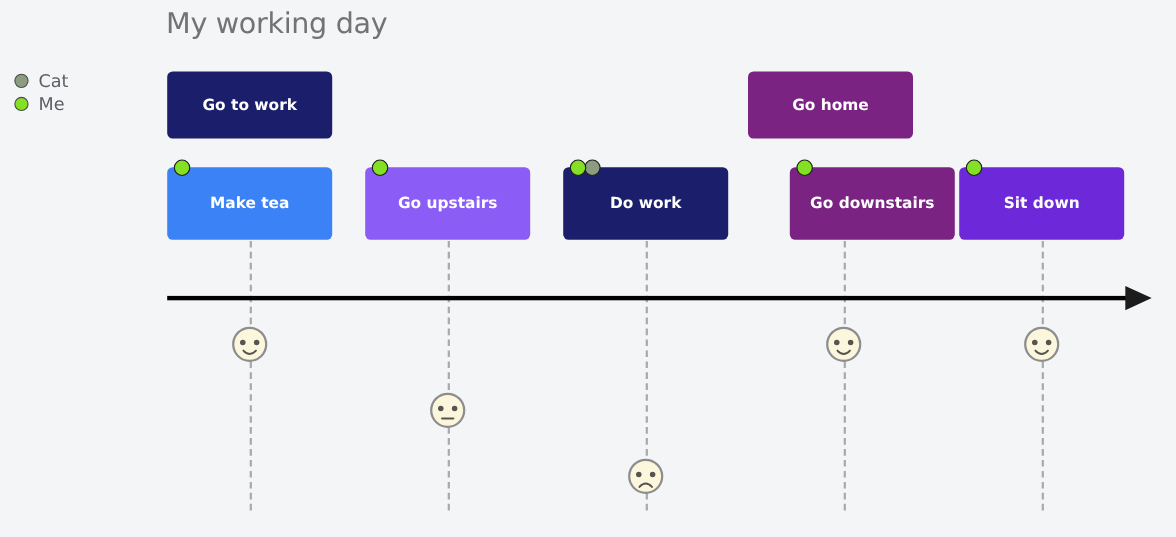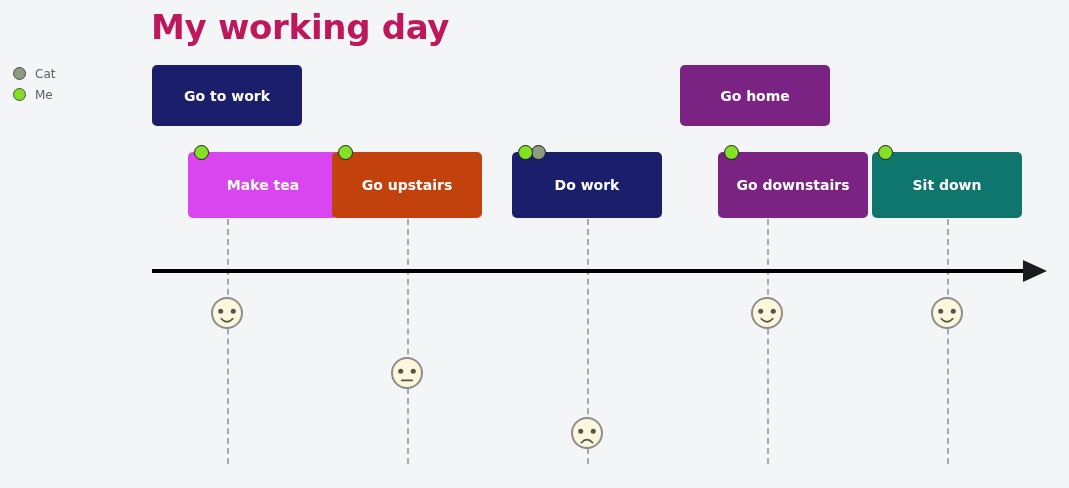--- a/index.html
+++ b/index.html
@@ -18,23 +18,23 @@
     position: relative;
     width: 1069px;
     height: 488px;
   }
 
   
   #page-title {
     position: absolute;
     left: 151px;
     top: 7px;
-    font-size: 34px;
-    font-weight: bold;
-    color: #be185d;
+    font-size: 26px;
+    font-weight: normal;
+    color: #737373;
     letter-spacing: -0.3px;
     white-space: nowrap;
   }
 
   
   #legend {
     position: absolute;
     left: 13px;
     top: 63px;
   }
@@ -46,21 +46,21 @@
   .legend-dot {
     width: 13px;
     height: 13px;
     border-radius: 50%;
     border: 1px solid #4b4b4b;
     box-sizing: border-box;
     flex: 0 0 auto;
   }
   .legend-label {
     margin-left: 9px;
-    font-size: 12px;
+    font-size: 16px;
     color: #5d5d66;
     white-space: nowrap;
   }
 
   
   .tick-line {
     position: absolute;
     width: 0;
     border-left: 2px dashed #a8a9ad;
     top: 219px;
@@ -167,38 +167,38 @@
 
   <div id="boxes-top">
       <div class="task-box" style="left: 152px; top: 65px; background: rgb(27, 31, 107);">
         <div class="task-label">Go to work</div>
       </div>
       <div class="task-box" style="left: 680px; top: 65px; background: rgb(123, 35, 130);">
         <div class="task-label">Go home</div>
       </div>
     </div>
   <div id="boxes-bottom">
-      <div class="task-box row2" style="left: 152px; top: 152px; background: #d946ef; margin-left: 36px;">
+      <div class="task-box row2" style="left: 152px; top: 152px; background: #3b82f6;">
         <div class="task-label">Make tea</div>
         <span class="box-dot" style="background: rgb(132, 224, 36); left: 6px; top: -7px; z-index: 10;"></span>
       </div>
-      <div class="task-box row2" style="left: 332px; top: 152px; background: #c2410c;">
+      <div class="task-box row2" style="left: 332px; top: 152px; background: #8b5cf6;">
         <div class="task-label">Go upstairs</div>
         <span class="box-dot" style="background: rgb(132, 224, 36); left: 6px; top: -7px; z-index: 10;"></span>
       </div>
       <div class="task-box row2" style="left: 512px; top: 152px; background: rgb(27, 31, 107);">
         <div class="task-label">Do work</div>
         <span class="box-dot" style="background: rgb(132, 224, 36); left: 6px; top: -7px; z-index: 10;"></span>
         <span class="box-dot" style="background: rgb(140, 156, 128); left: 19px; top: -7px; z-index: 9;"></span>
       </div>
       <div class="task-box row2" style="left: 692px; top: 152px; background: rgb(123, 35, 130); margin-left: 26px;">
         <div class="task-label">Go downstairs</div>
         <span class="box-dot" style="background: rgb(132, 224, 36); left: 6px; top: -7px; z-index: 10;"></span>
       </div>
-      <div class="task-box row2" style="left: 872px; top: 152px; background: #0f766e;">
+      <div class="task-box row2" style="left: 872px; top: 152px; background: #6d28d9;">
         <div class="task-label">Sit down</div>
         <span class="box-dot" style="background: rgb(132, 224, 36); left: 6px; top: -7px; z-index: 10;"></span>
       </div>
     </div>
 
   <div id="faces">
       <div class="face" style="left: 211px; top: 297px;">
         <svg width="32" height="32" viewBox="0 0 28 28">
           <circle cx="8.5" cy="12.5" r="2.2" fill="#55544f"></circle>
           <circle cx="19.5" cy="12.5" r="2.2" fill="#55544f"></circle>

